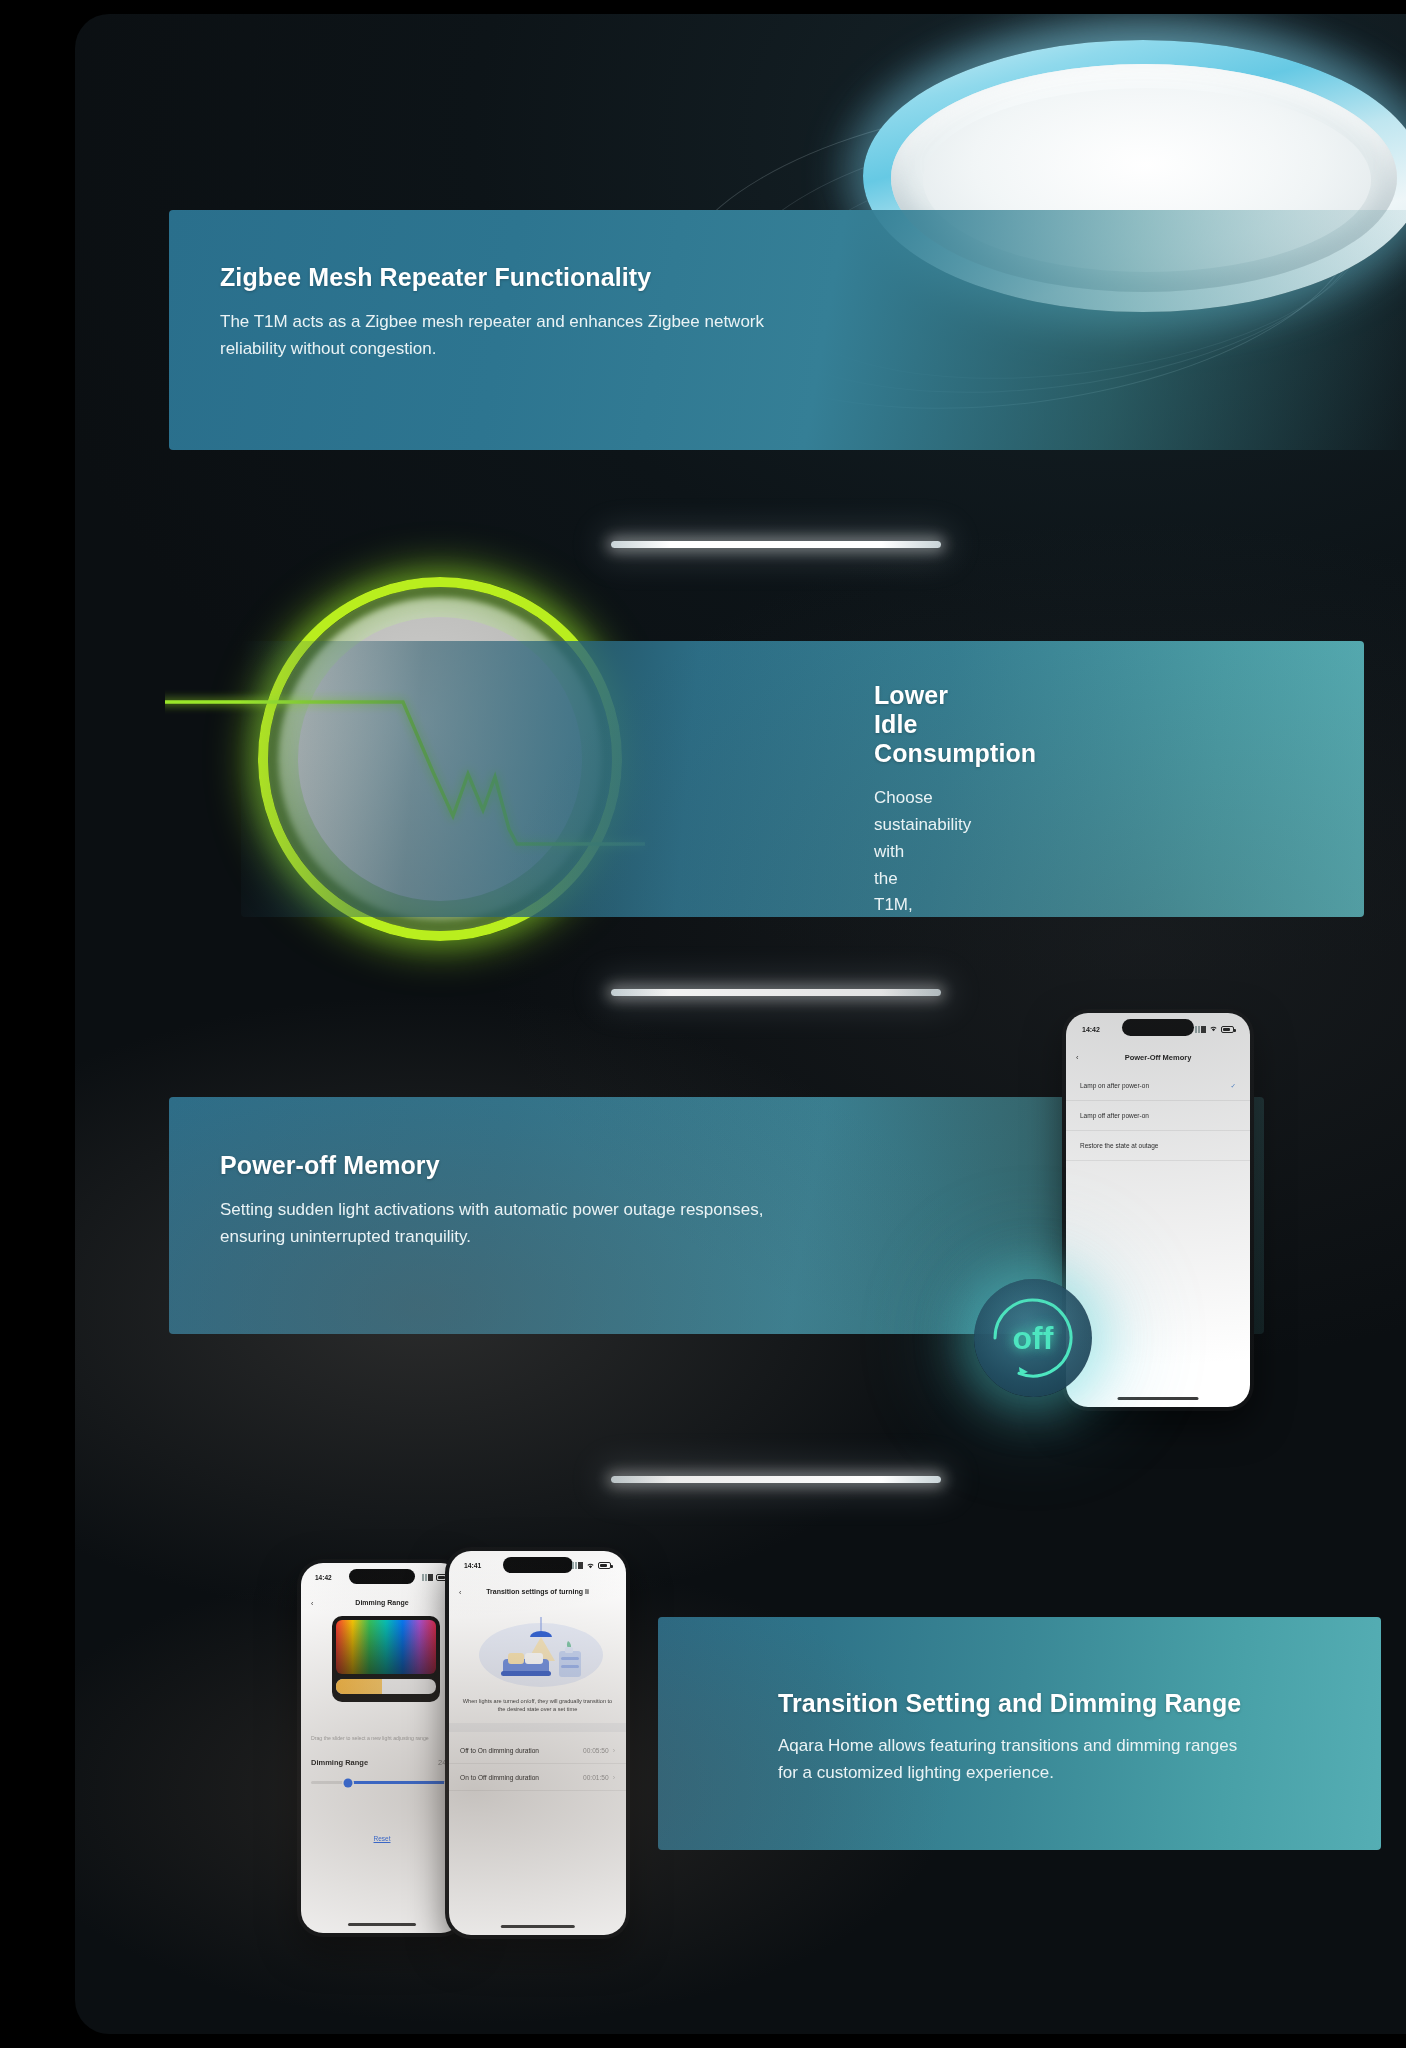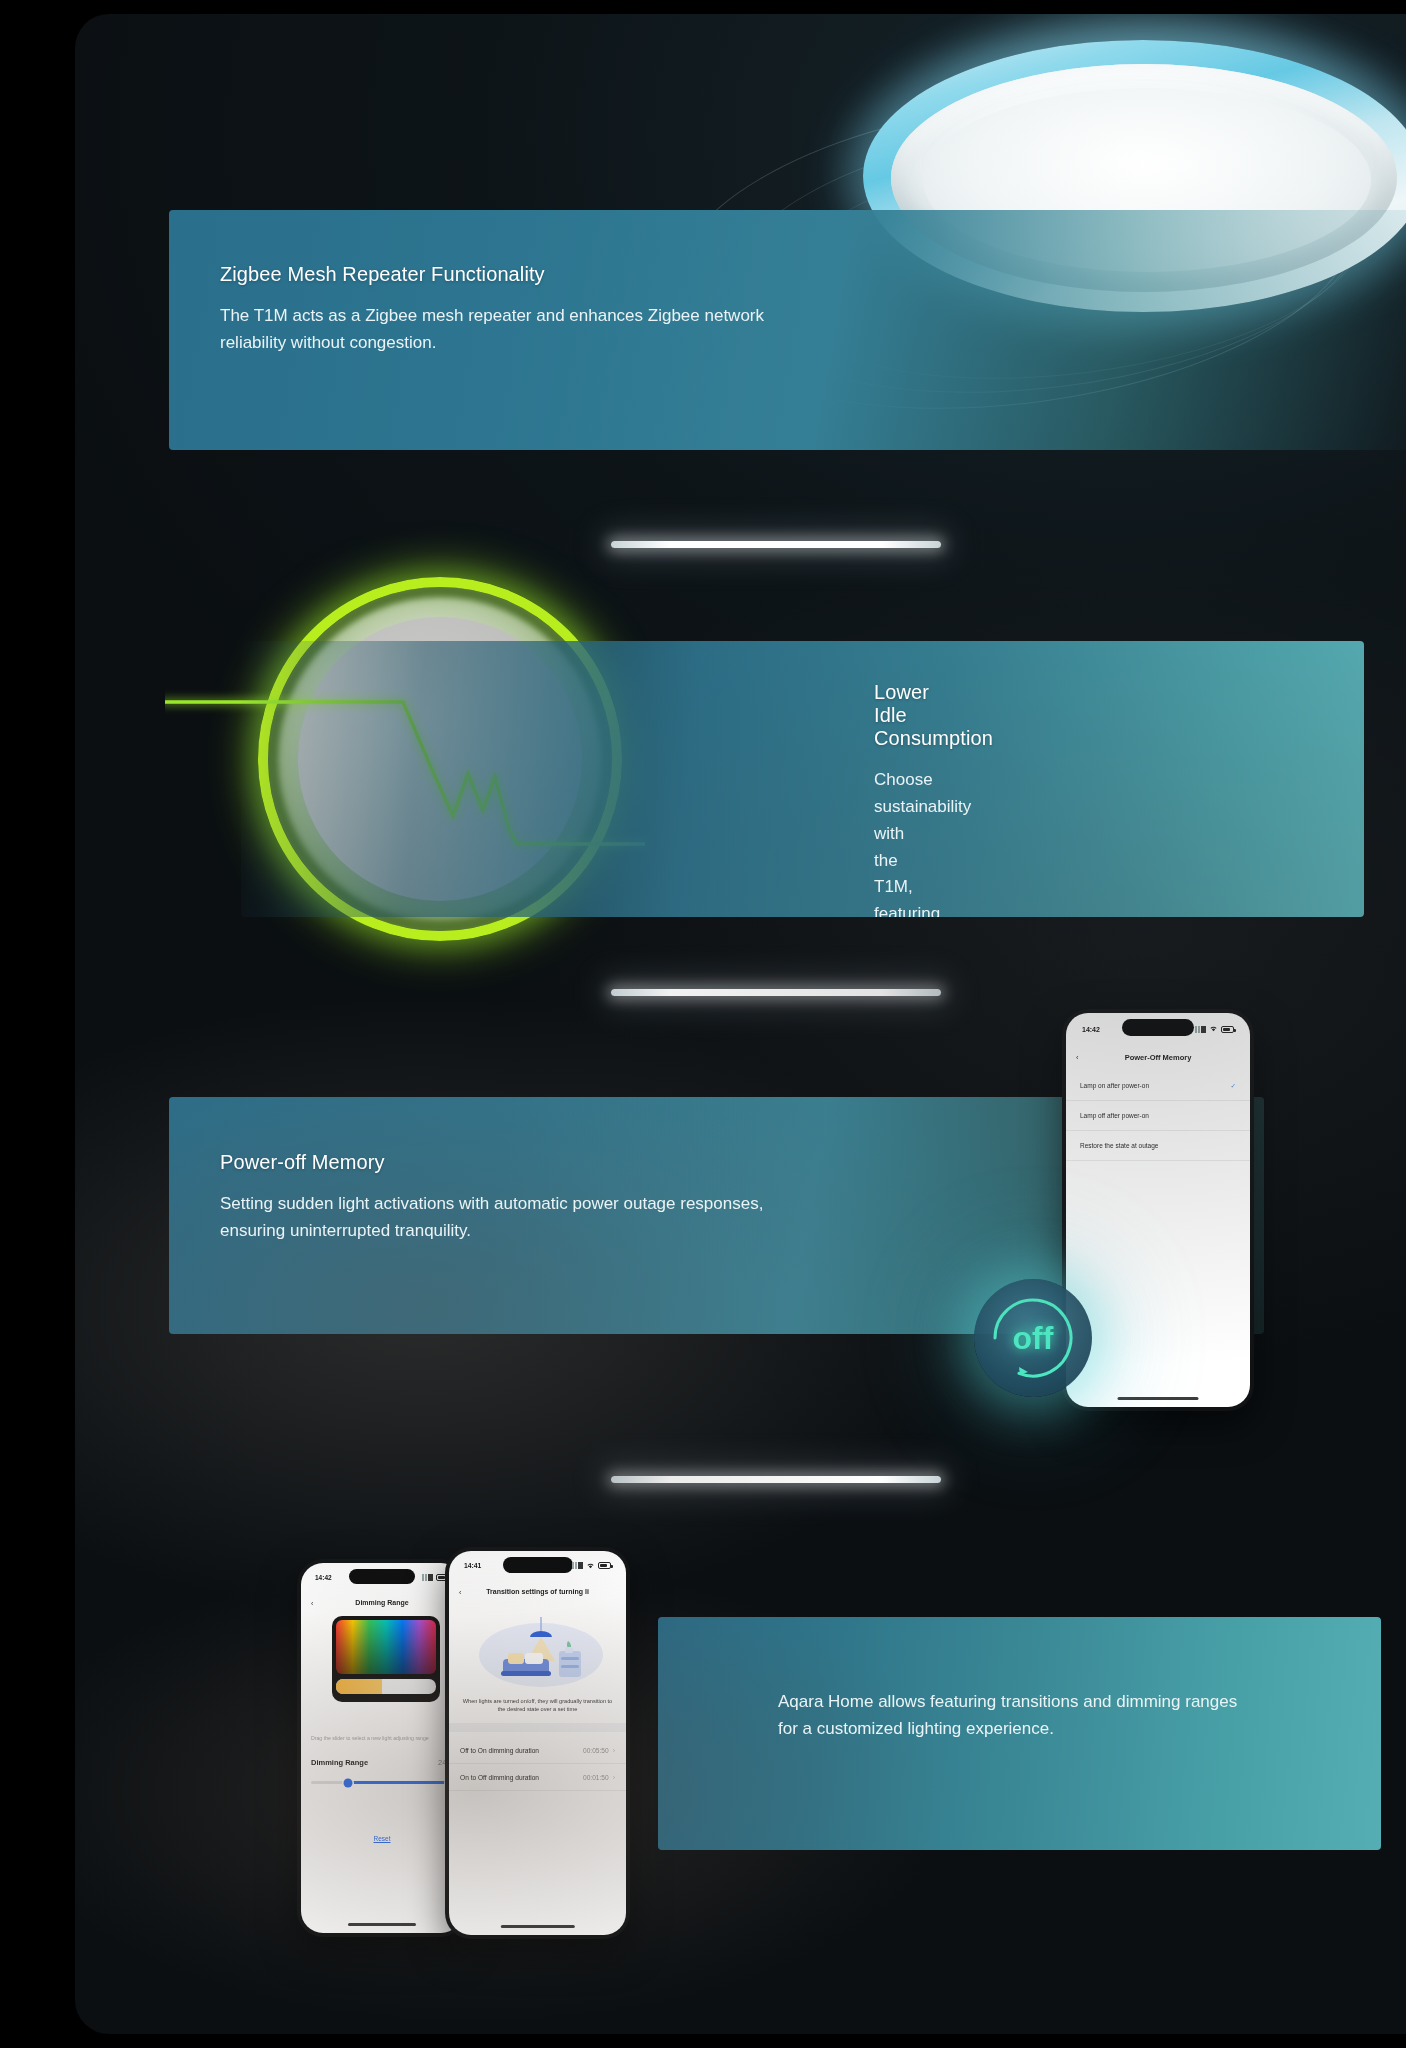--- a/index.html
+++ b/index.html
@@ -108,22 +108,22 @@
 
   
   .panel {
     position: absolute;
     border-radius: 4px;
     overflow: hidden;
   }
   .panel-inner { position: relative; z-index: 2; }
 
   .panel h2 {
-    font-size: 20px;
-    font-weight: normal;
+    font-size: 25px;
+    font-weight: bold;
     color: #ffffff;
     letter-spacing: .1px;
     margin-bottom: 17px;
     text-shadow: 0 1px 3px rgba(0,0,0,0.25);
   }
   .panel p {
     font-size: 17px;
     line-height: 1.58;
     color: #eaf3f5;
     font-weight: 400;
@@ -591,18 +591,19 @@
             <span>00:01:50</span>
             <span class="chev">›</span>
           </span>
         </div>
         <div class="home-ind"></div>
       </div>
     </div>
 
     <div class="panel" id="panel-transition">
       <div class="panel-inner">
+        <h2>Transition Setting and Dimming Range</h2>
         <p>Aqara Home allows featuring transitions and dimming ranges for a customized lighting experience.</p>
       </div>
     </div>
 
   </div>
 </div>
 
 </body></html>

